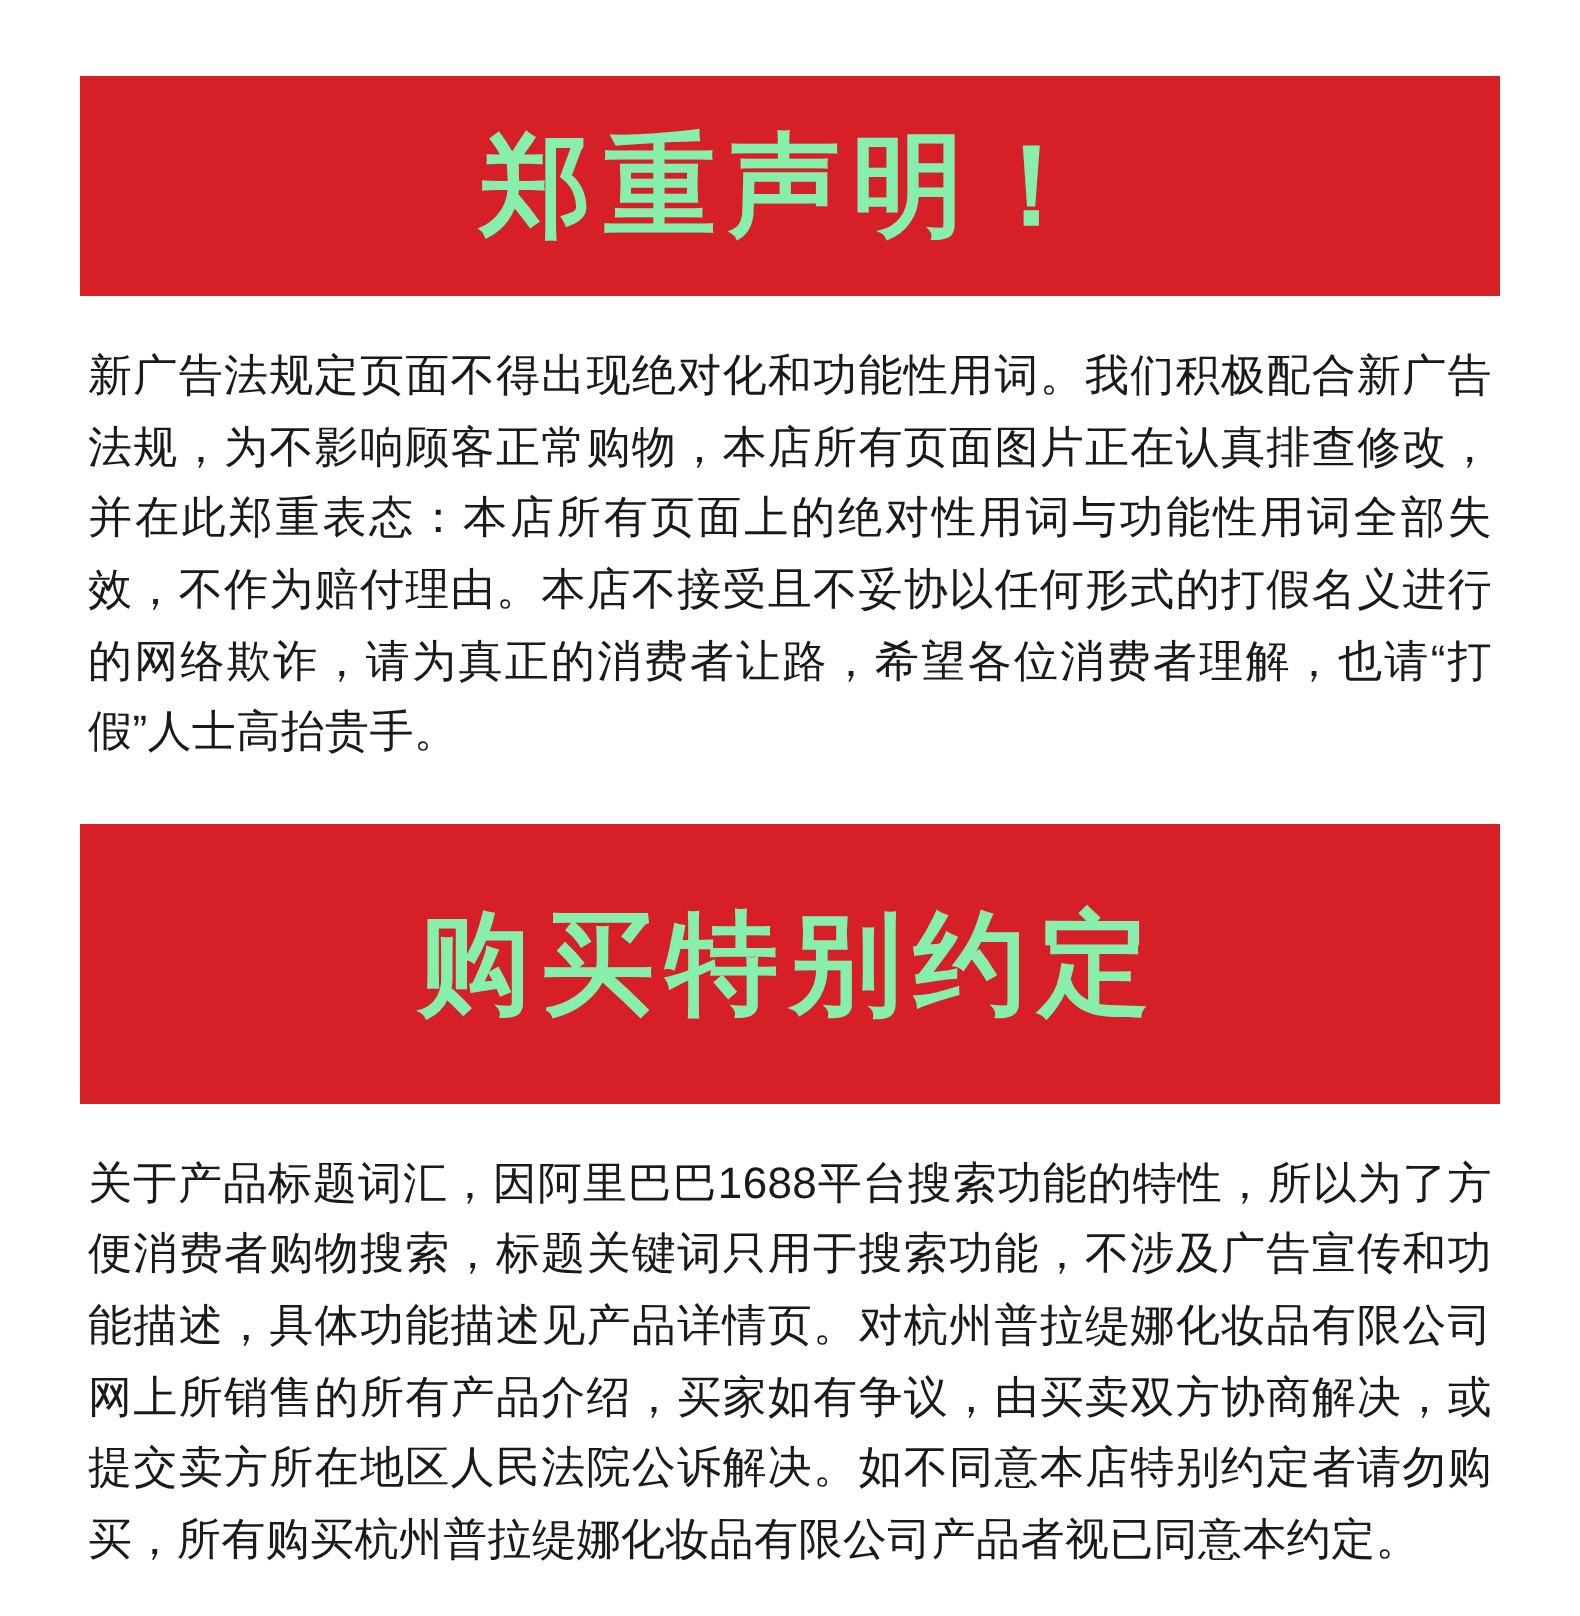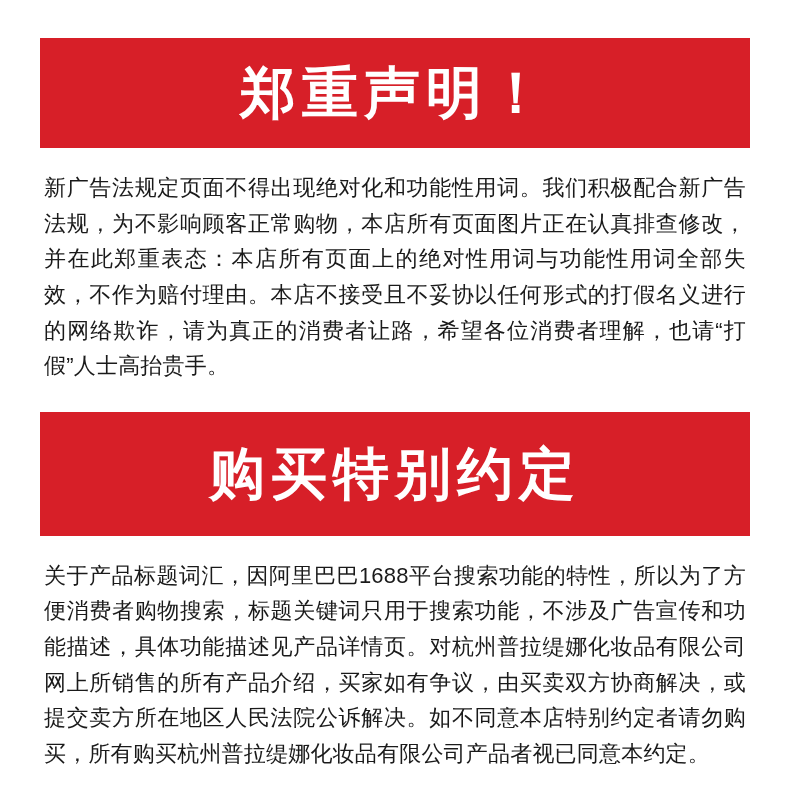--- a/index.html
+++ b/index.html
@@ -21,37 +21,37 @@
     box-sizing: border-box;
   }
   .banner {
     background: #d71f28;
     display: flex;
     align-items: center;
     justify-content: center;
     box-sizing: border-box;
   }
   .banner-text {
-    color: #ffffff;
+    color: #86efac;
     font-weight: bold;
     letter-spacing: 6px;
     text-align: center;
     line-height: 1;
     white-space: nowrap;
   }
   .banner-1 {
     margin: 38px 40px 0 40px;
     height: 110px;
   }
   .banner-1 .banner-text {
     font-size: 56px;
   }
   .banner-2 {
     margin: 22px 40px 0 40px;
-    height: 124px;
+    height: 140px;
   }
   .banner-2 .banner-text {
     font-size: 56px;
   }
   .body-text {
     margin: 22px 44px 0 44px;
     color: #1a1a1a;
     font-size: 22px;
     line-height: 1.62;
     text-align: justify;

